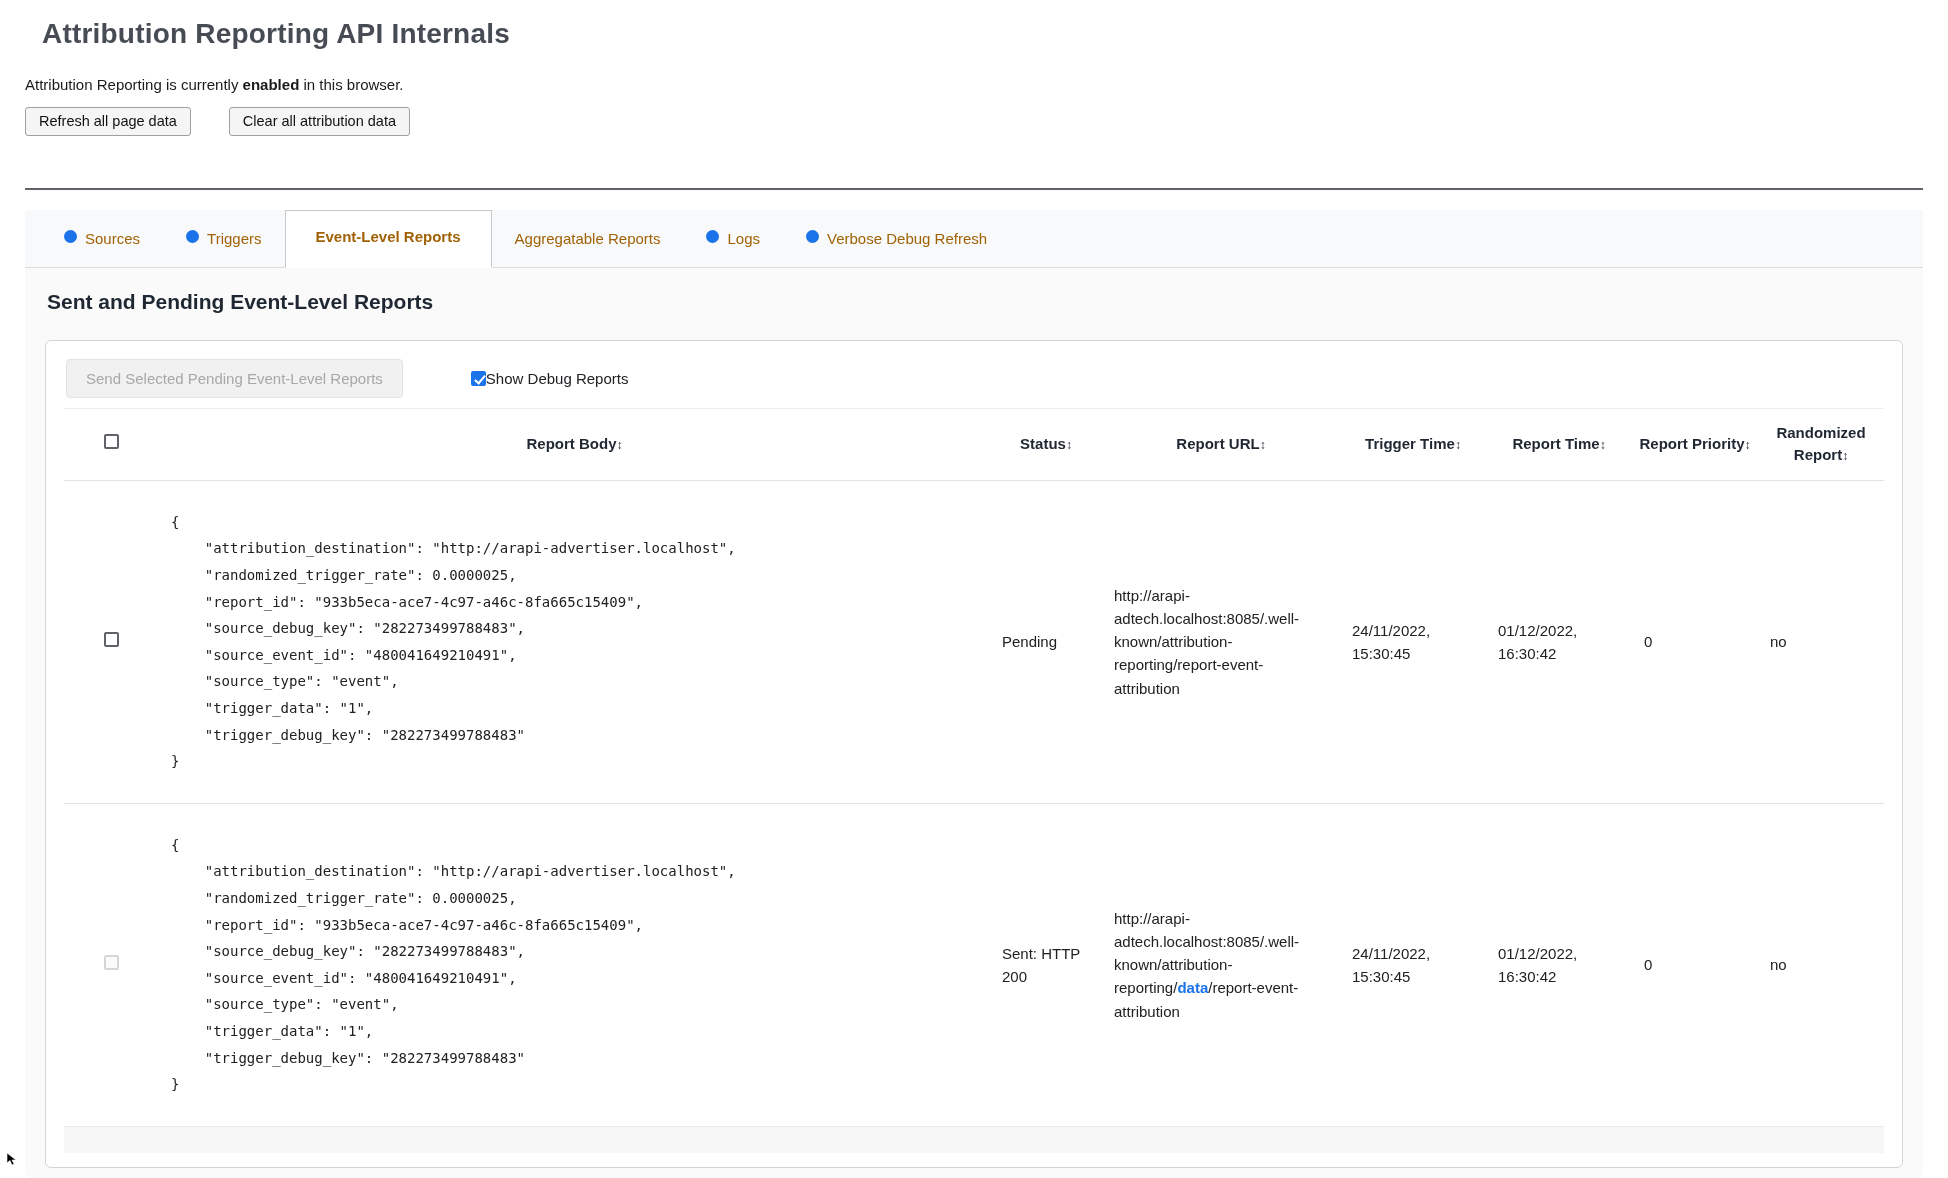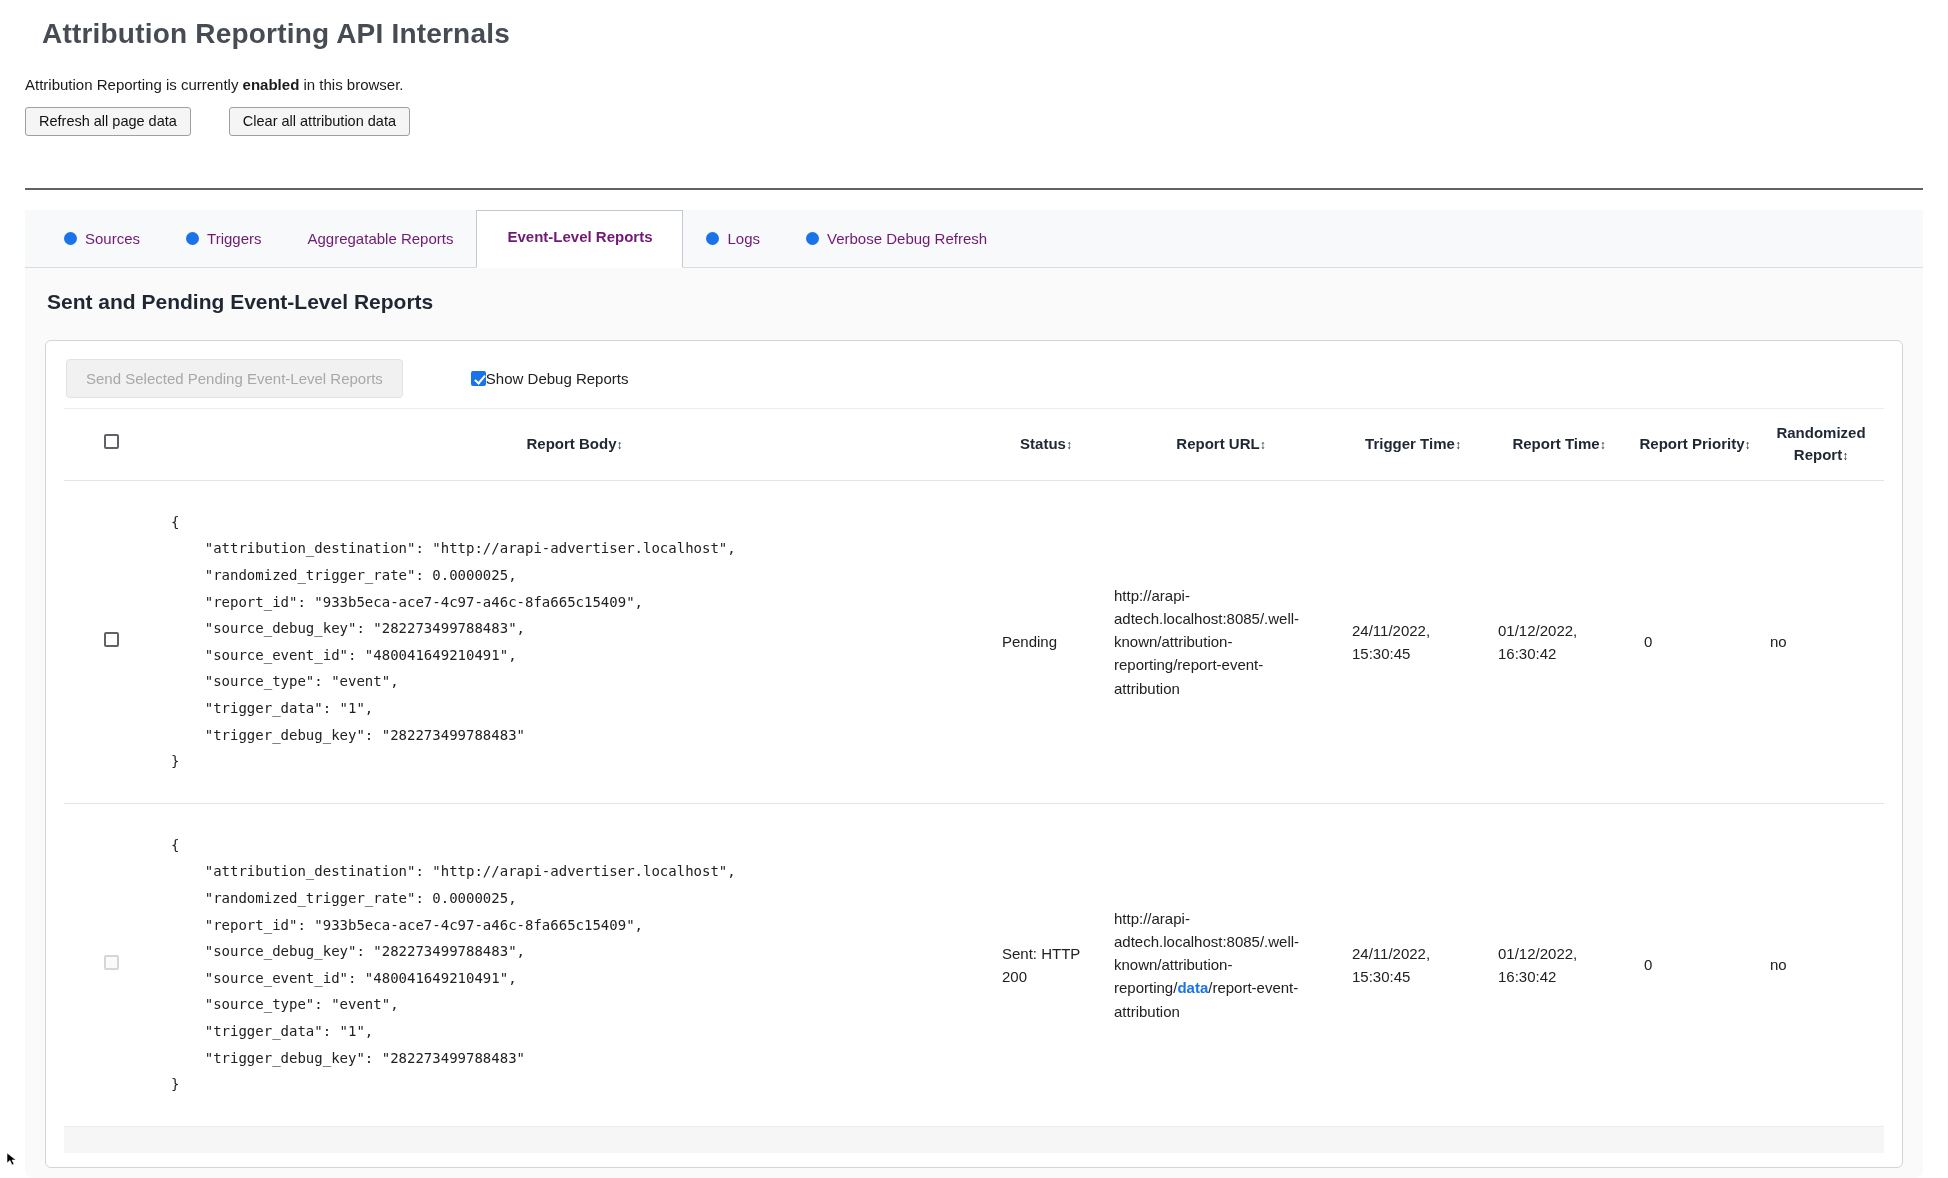--- a/index.html
+++ b/index.html
@@ -45,25 +45,24 @@
   .tabbar {
     margin-top: 20px;
     display: flex;
     align-items: flex-end;
     background: #f8f9fa;
     border-bottom: 1px solid #dadce0;
     padding-left: 16px;
   }
   .tab {
     display: flex;
-    align-items: center;
     gap: 8px;
     padding: 20px 23px;
     font-size: 15px;
-    color: #701a75;
+    color: #a16207;
     white-space: nowrap;
   }
   .tab.active {
     background: #fff;
     border: 1px solid #c6c9cc;
     border-bottom: 1px solid #fff;
     margin-bottom: -1px;
     font-weight: 700;
     padding: 17px 30px 22px 30px;
   }
@@ -195,25 +194,25 @@
 
   <div class="tabbar">
     <div class="tab">
       <span class="dot"></span>
       <span>Sources</span>
     </div>
     <div class="tab">
       <span class="dot"></span>
       <span>Triggers</span>
     </div>
-    <div class="tab">
-      <span>Aggregatable Reports</span>
-    </div>
     <div class="tab active">
       <span>Event-Level Reports</span>
+    </div>
+    <div class="tab">
+      <span>Aggregatable Reports</span>
     </div>
     <div class="tab">
       <span class="dot"></span>
       <span>Logs</span>
     </div>
     <div class="tab">
       <span class="dot"></span>
       <span>Verbose Debug Refresh</span>
     </div>
   </div>

